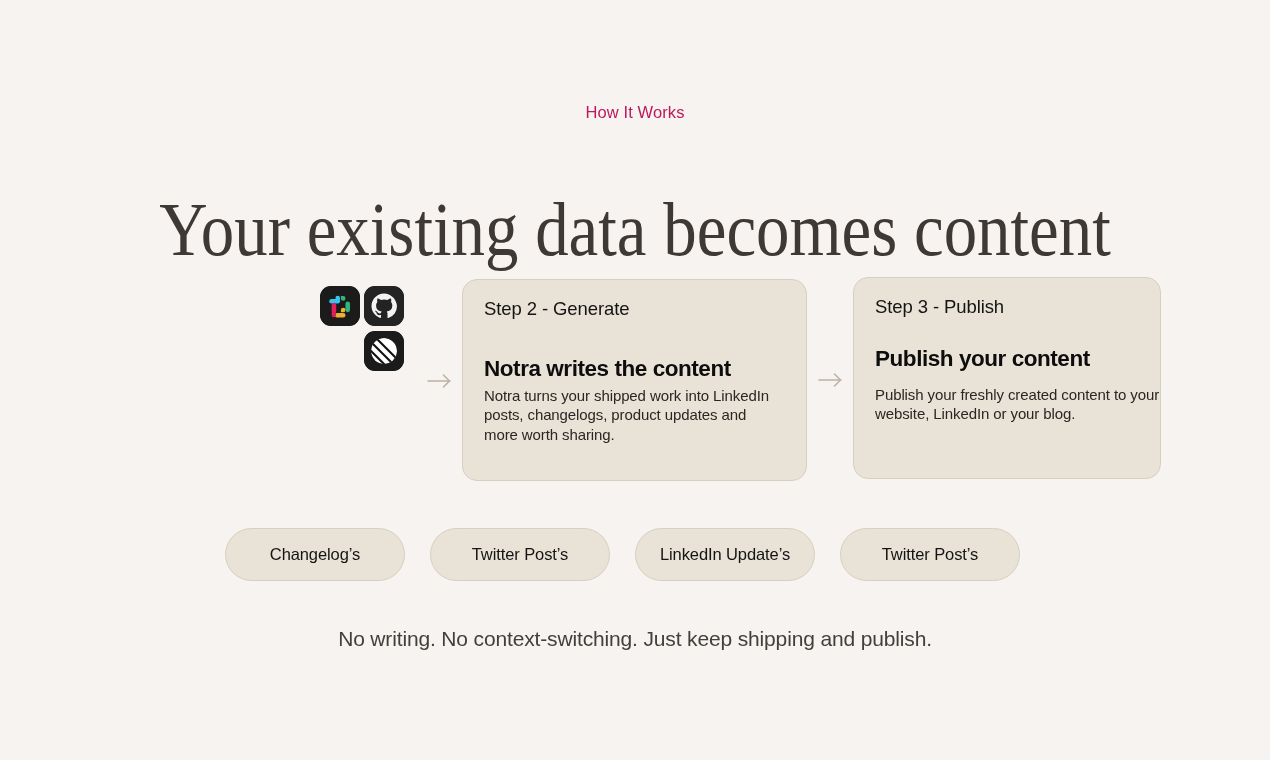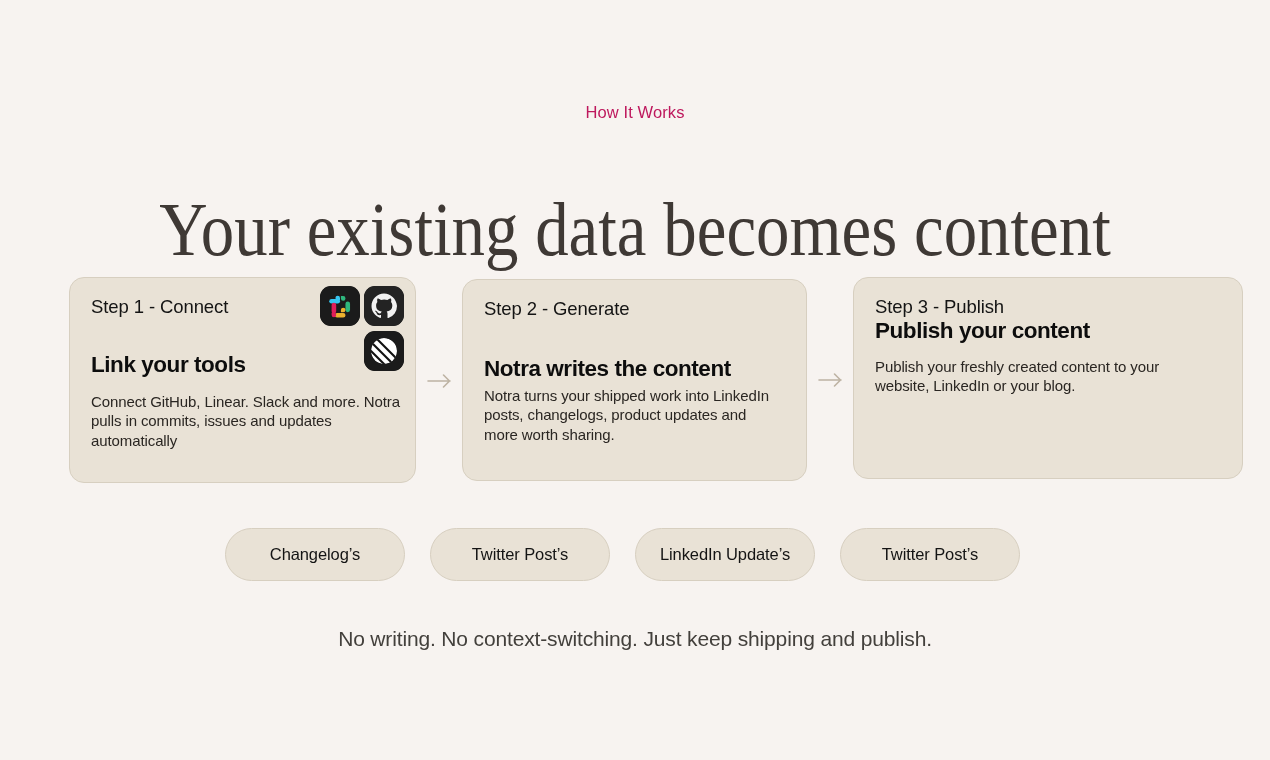--- a/index.html
+++ b/index.html
@@ -54,38 +54,38 @@
   .card {
     position: absolute;
     background: #e9e2d6;
     border: 1px solid #d7cfc0;
     border-radius: 15px;
     box-sizing: border-box;
     padding: 18px 22px 20px 21px;
   }
   .card-1 { left: 69px;  top: 0px;  width: 347px; height: 206px; }
   .card-2 { left: 462px; top: 2px;  width: 345px; height: 202px; }
-  .card-3 { left: 853px; top: 0px;  width: 390px; height: 202px; }
+  .card-3 { left: 853px; top: 0px;  width: 308px; height: 202px; }
 
   .step-label {
     font-size: 18.5px;
     color: #141414;
     letter-spacing: -0.1px;
     margin: 0;
   }
   .card-title {
     font-size: 22.5px;
     font-weight: bold;
     color: #0d0d0d;
     letter-spacing: -0.45px;
     margin: 0;
   }
   .card-1 .card-title { margin-top: 34px; }
   .card-2 .card-title { margin-top: 36px; }
-  .card-3 .card-title { }
+  .card-3 .card-title { margin-top: 28px; }
 
   .card-body {
     font-size: 15px;
     line-height: 19.4px;
     color: #2a2622;
     margin: 0;
     letter-spacing: -0.1px;
   }
   .card-1 .card-body { margin-top: 14px; width: 312px; }
   .card-2 .card-body { margin-top: 4px; width: 286px; }
@@ -162,25 +162,20 @@
   }
 </style>
 </head>
 <body>
 
 <div class="eyebrow">How It Works</div>
 <h1 class="headline">Your existing data becomes content</h1>
 
 <div class="cards">
 
-  <div class="card card-1">
-    <p class="step-label">Step 1 - Connect</p>
-    <p class="card-title">Link your tools</p>
-    <p class="card-body">Connect GitHub, Linear. Slack and more. Notra pulls in commits, issues and updates automatically</p>
-  </div>
 
   <div class="card card-2">
     <p class="step-label">Step 2 - Generate</p>
     <p class="card-title">Notra writes the content</p>
     <p class="card-body">Notra turns your shipped work into LinkedIn posts, changelogs, product updates and more worth sharing.</p>
   </div>
 
   <div class="card card-3">
     <p class="step-label">Step 3 - Publish</p>
     <p class="card-title">Publish your content</p>

